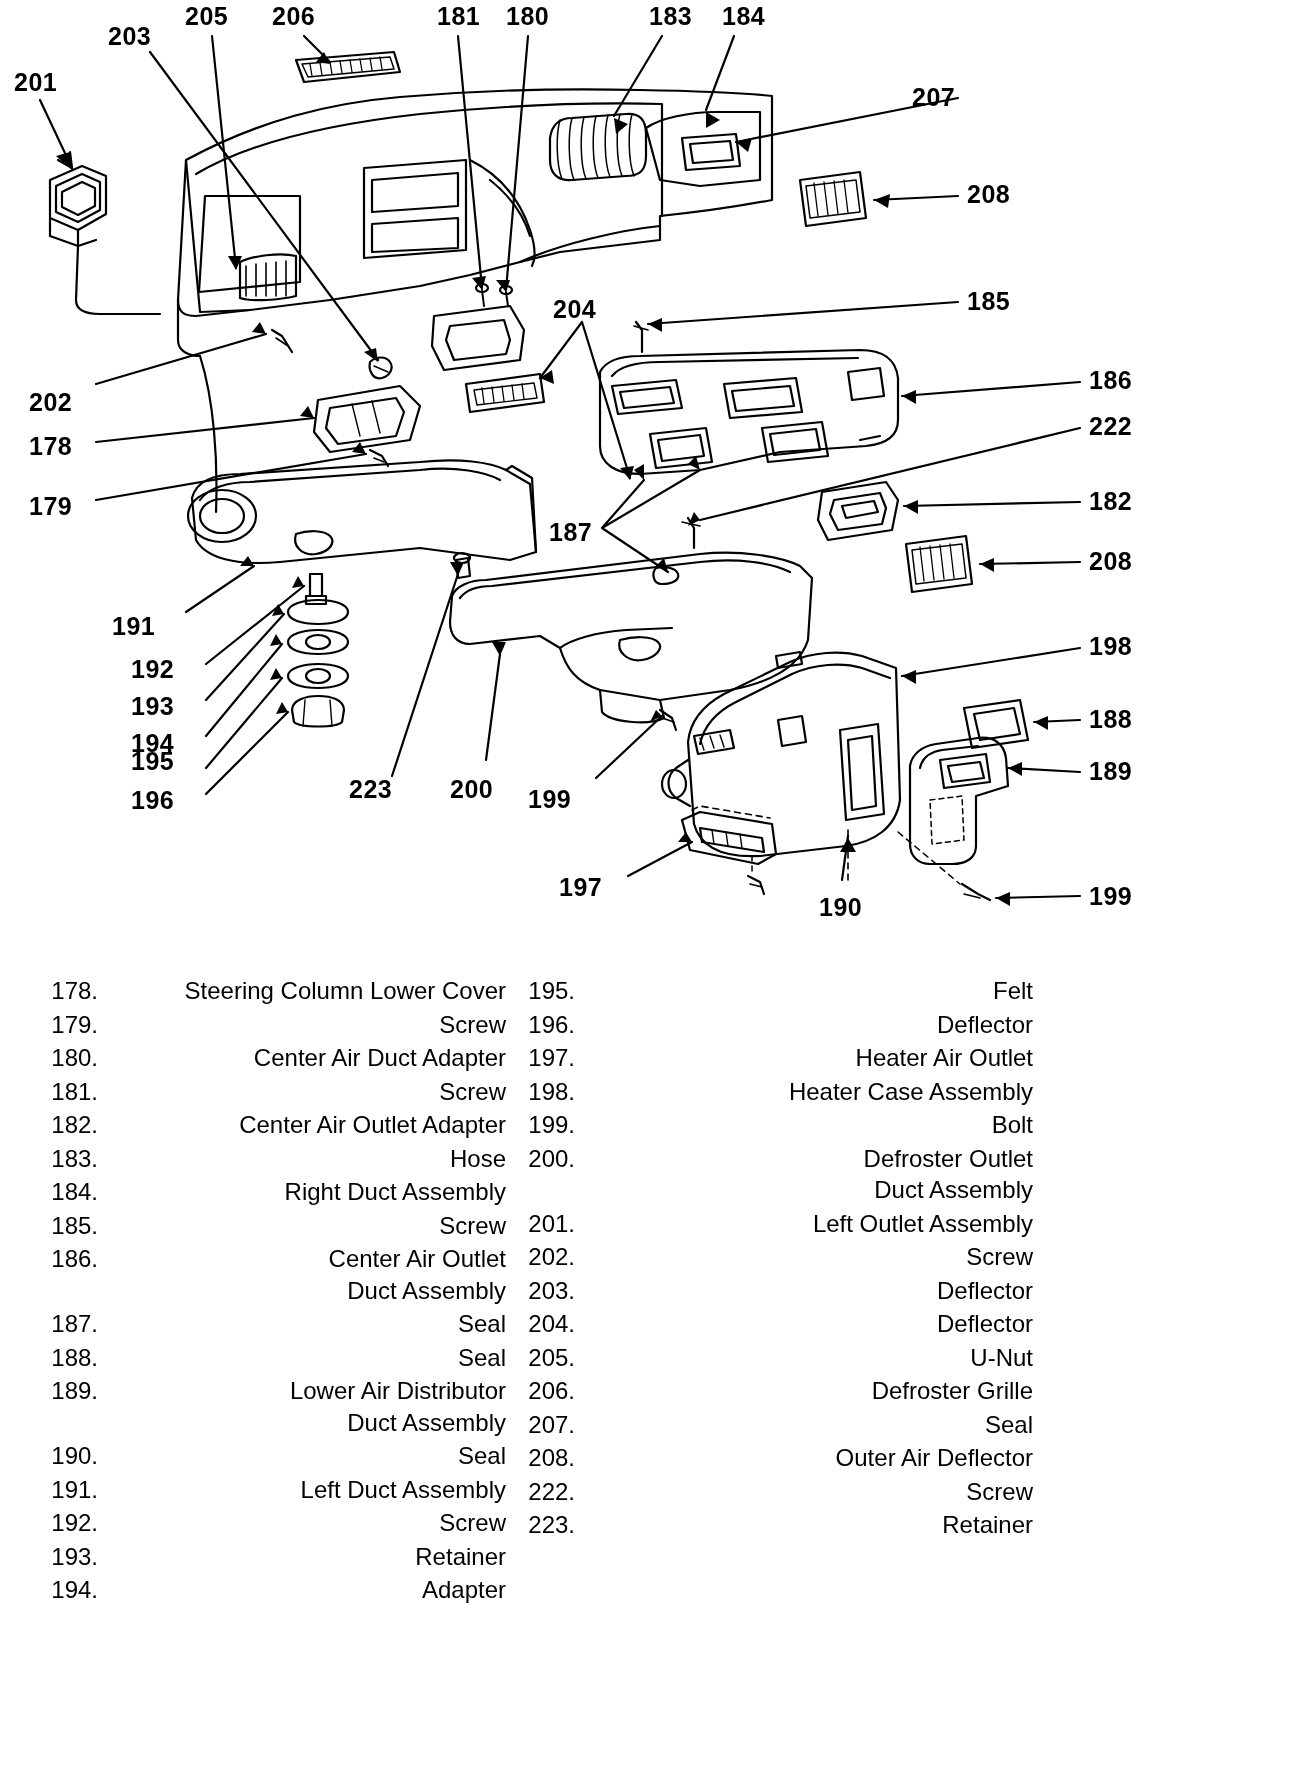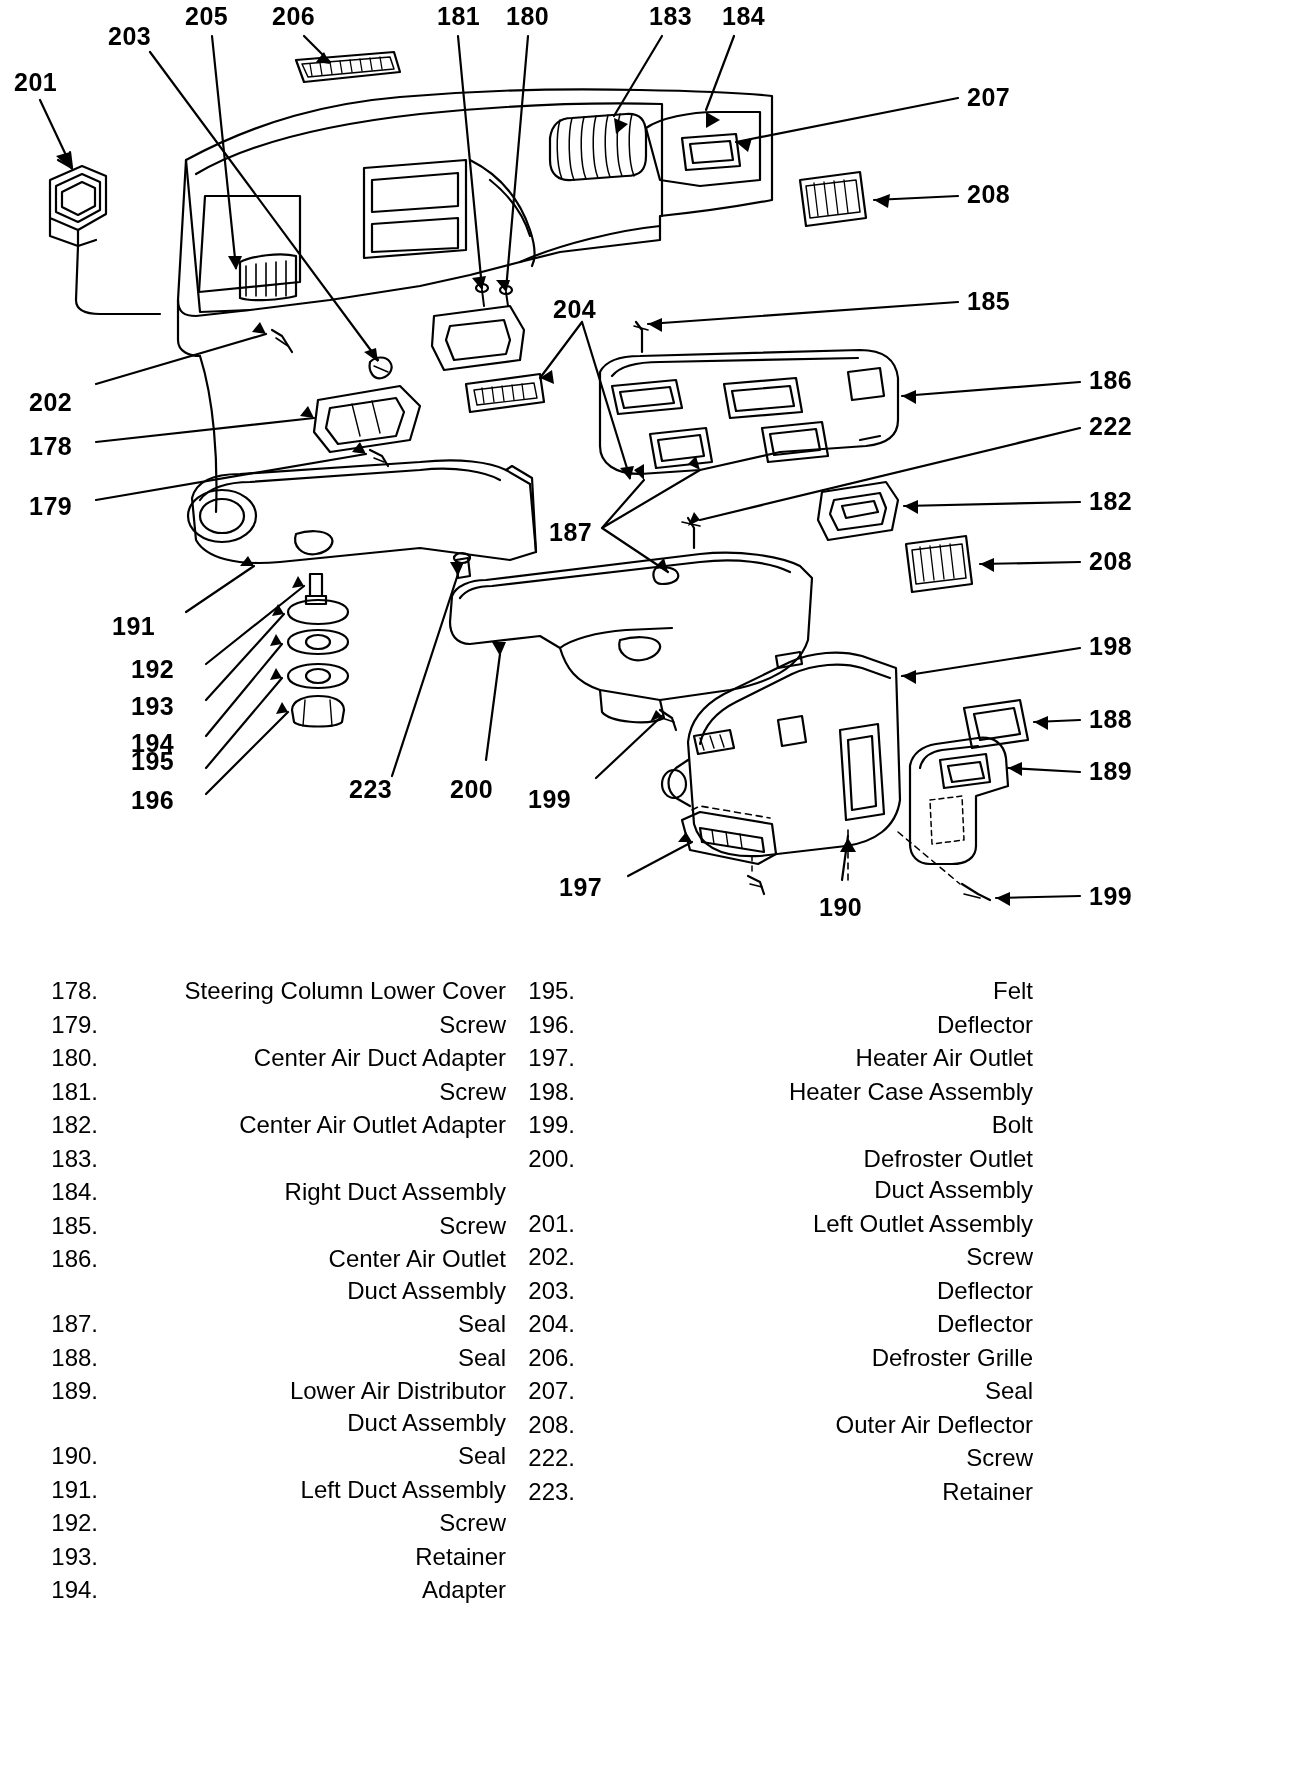--- a/index.html
+++ b/index.html
@@ -368,21 +368,21 @@
   </svg>
 
   <div class="callout" style="left:14px;  top:68px;">201</div>
   <div class="callout" style="left:108px; top:22px;">203</div>
   <div class="callout" style="left:185px; top:2px;">205</div>
   <div class="callout" style="left:272px; top:2px;">206</div>
   <div class="callout" style="left:437px; top:2px;">181</div>
   <div class="callout" style="left:506px; top:2px;">180</div>
   <div class="callout" style="left:649px; top:2px;">183</div>
   <div class="callout" style="left:722px; top:2px;">184</div>
-  <div class="callout" style="left:967px; top:83px;text-align:right;">207</div>
+  <div class="callout" style="left:912px; top:83px;text-align:right;">207</div>
   <div class="callout" style="left:967px; top:180px;">208</div>
   <div class="callout" style="left:967px; top:287px;">185</div>
   <div class="callout" style="left:1089px;top:366px;">186</div>
   <div class="callout" style="left:1089px;top:412px;">222</div>
   <div class="callout" style="left:1089px;top:487px;">182</div>
   <div class="callout" style="left:1089px;top:547px;">208</div>
   <div class="callout" style="left:1089px;top:632px;">198</div>
   <div class="callout" style="left:1089px;top:705px;">188</div>
   <div class="callout" style="left:1089px;top:757px;">189</div>
   <div class="callout" style="left:1089px;top:882px;">199</div>
@@ -422,20 +422,21 @@
     <div class="legend-item">
         <span class="legend-num">181.</span>
         <span class="legend-label">Screw</span>
       </div>
     <div class="legend-item">
         <span class="legend-num">182.</span>
         <span class="legend-label">Center Air Outlet Adapter</span>
       </div>
     <div class="legend-item">
         <span class="legend-num">183.</span>
+        <span class="legend-label">Hose</span>
       </div>
     <div class="legend-item">
         <span class="legend-num">184.</span>
         <span class="legend-label">Right Duct Assembly</span>
       </div>
     <div class="legend-item">
         <span class="legend-num">185.</span>
         <span class="legend-label">Screw</span>
       </div>
     <div class="legend-item">
@@ -511,20 +512,24 @@
       </div>
     <div class="legend-item">
         <span class="legend-num">203.</span>
         <span class="legend-label">Deflector</span>
       </div>
     <div class="legend-item">
         <span class="legend-num">204.</span>
         <span class="legend-label">Deflector</span>
       </div>
     <div class="legend-item">
+        <span class="legend-num">205.</span>
+        <span class="legend-label">U-Nut</span>
+      </div>
+    <div class="legend-item">
         <span class="legend-num">206.</span>
         <span class="legend-label">Defroster Grille</span>
       </div>
     <div class="legend-item">
         <span class="legend-num">207.</span>
         <span class="legend-label">Seal</span>
       </div>
     <div class="legend-item">
         <span class="legend-num">208.</span>
         <span class="legend-label">Outer Air Deflector</span>

